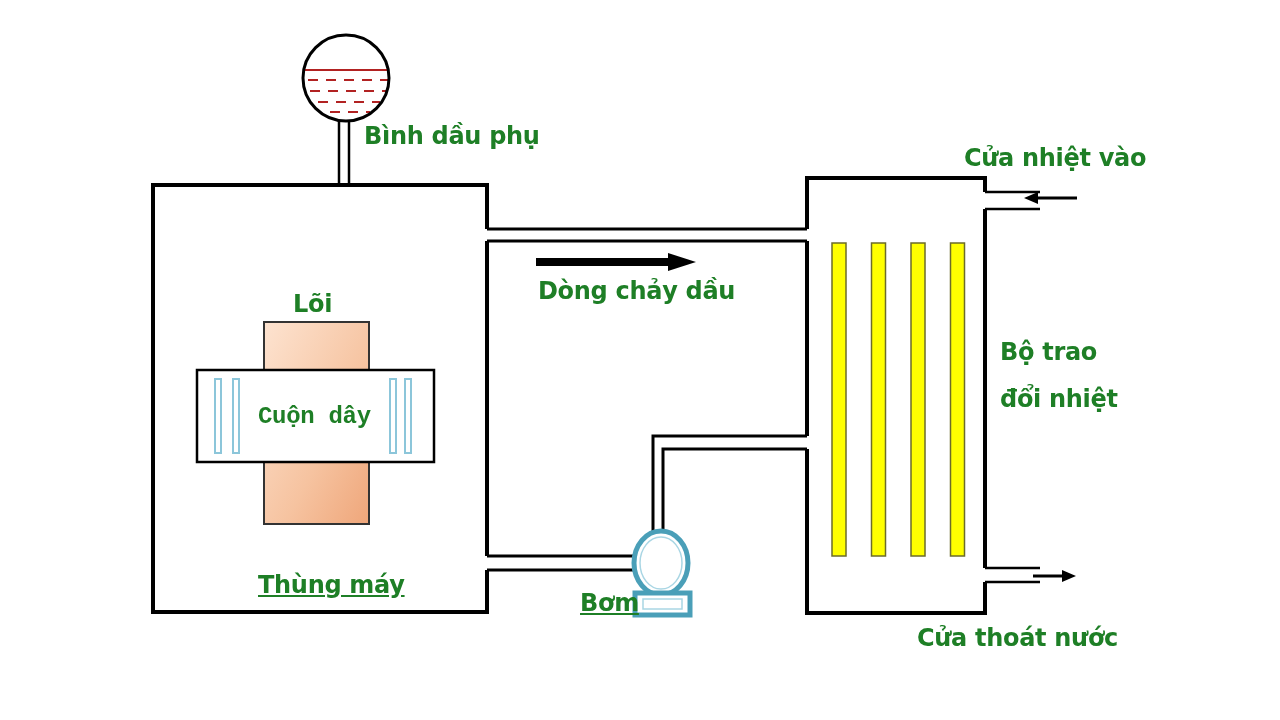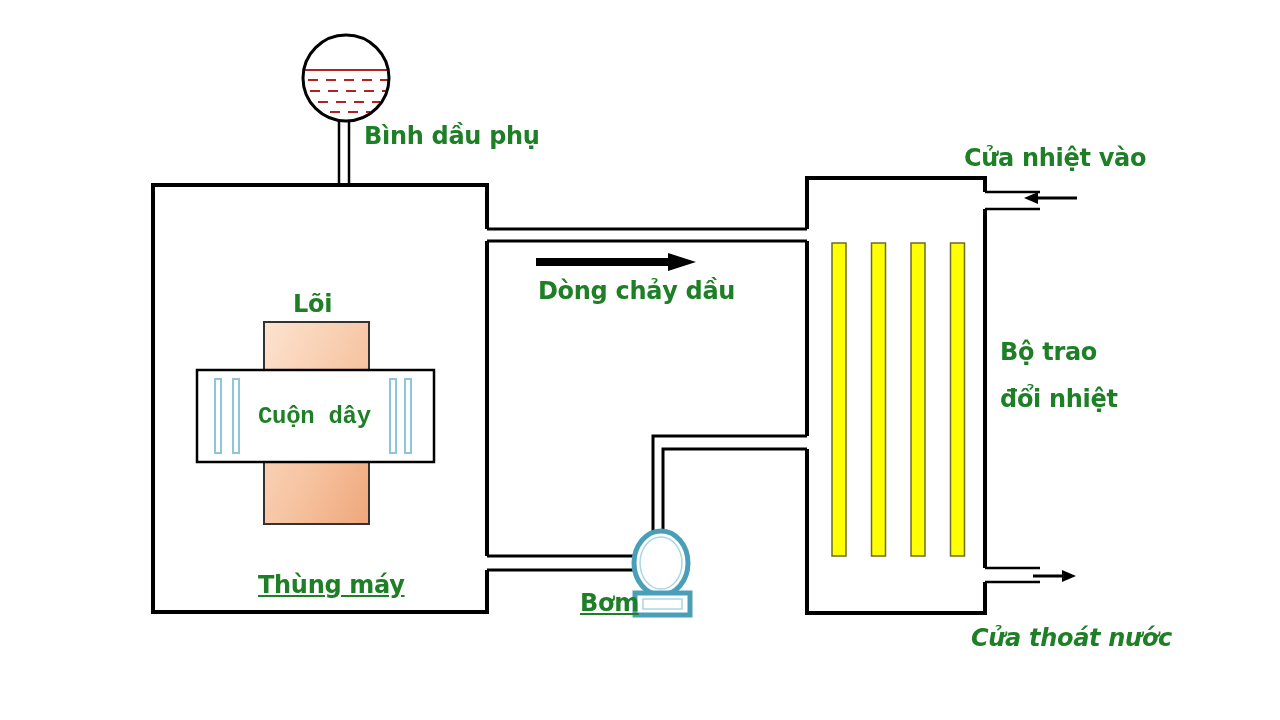--- a/index.html
+++ b/index.html
@@ -98,13 +98,13 @@
 
 <div class="lbl" style="left:364px; top:122px;">Bình dầu phụ</div>
 <div class="lbl" style="left:293px; top:290px;">Lõi</div>
 <div class="lbl" style="left:258px; top:403px;font-family:Liberation Mono, monospace;">Cuộn dây</div>
 <div class="lbl" style="left:258px; top:571px;text-decoration:underline;">Thùng máy</div>
 <div class="lbl" style="left:538px; top:277px;">Dòng chảy dầu</div>
 <div class="lbl" style="left:580px; top:589px;text-decoration:underline;">Bơm</div>
 <div class="lbl" style="left:1000px; top:338px;text-align:right;">Bộ trao</div>
 <div class="lbl" style="left:1000px; top:369px;margin-top:16px;">đổi nhiệt</div>
 <div class="lbl" style="left:964px; top:144px;">Cửa nhiệt vào</div>
-<div class="lbl" style="left:971px; top:624px;font-style:italic;">Cửa thoát nước</div>
+<div class="lbl" style="left:917px; top:624px;">Cửa thoát nước</div>
 
 </body></html>

